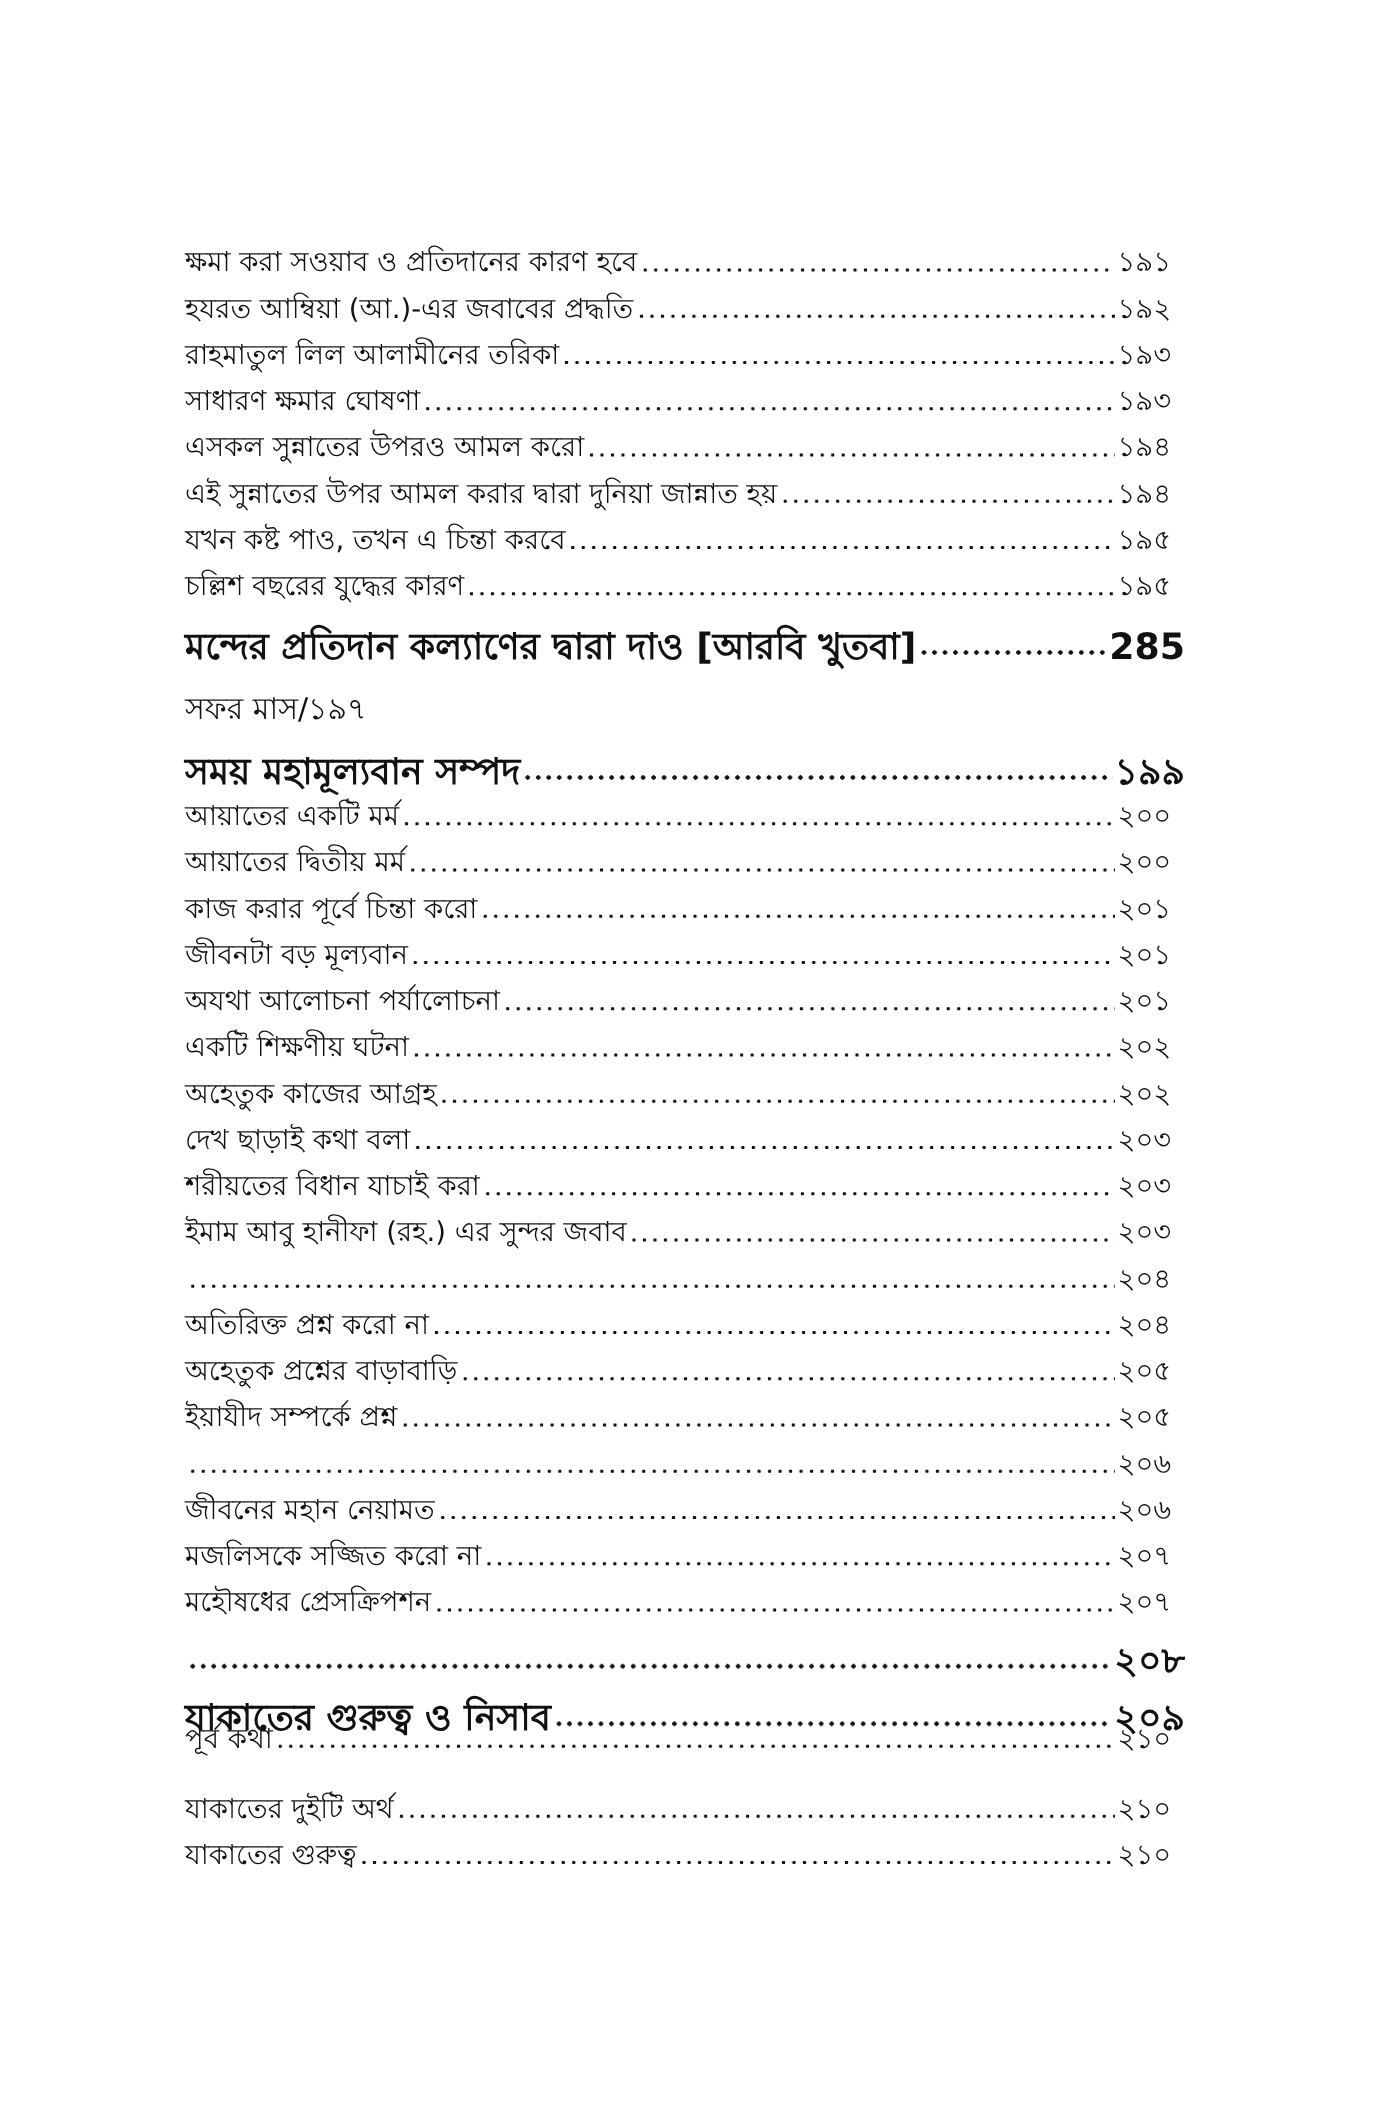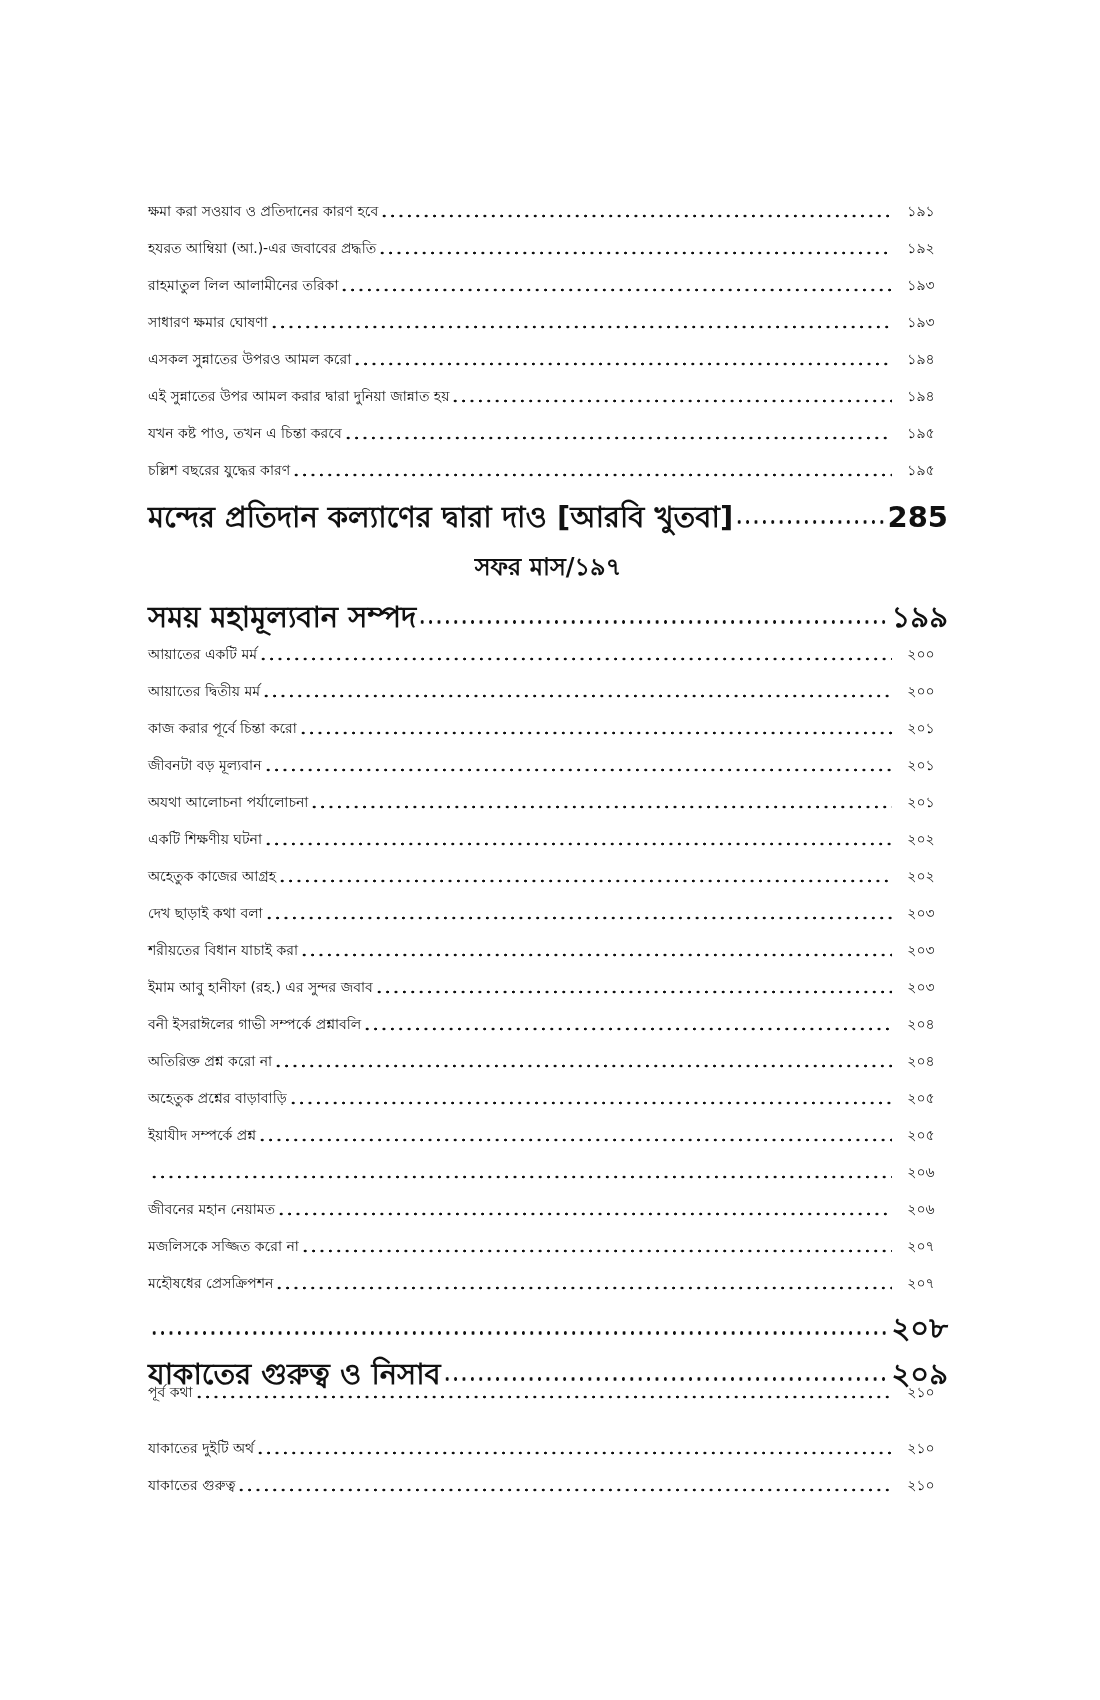--- a/index.html
+++ b/index.html
@@ -5,37 +5,37 @@
   html, body { margin: 0; padding: 0; background: #ffffff; }
   body {
     width: 1100px; height: 1700px; position: relative; overflow: hidden;
     font-family: "DejaVu Sans", "Liberation Sans", sans-serif;
     color: #111111;
   }
   .page { position: absolute; left: 148px; top: 0; width: 800px; }
   .row {
     position: absolute; left: 0; width: 800px; height: 34px;
     display: flex; align-items: flex-end;
-    font-size: 14px; line-height: 30px;
+    font-size: 22px; line-height: 30px;
   }
   .row.bold { font-weight: bold; font-size: 29px; }
   .row .label { white-space: nowrap; flex: 0 0 auto; }
   .row .leader {
     flex: 1 1 auto; margin: 0 2px 8px 2px; height: 4px;
     background-image: radial-gradient(circle, #111 1.3px, transparent 1.6px);
     background-size: 8.4px 4px; background-repeat: repeat-x;
     background-position: left center;
   }
   .row.bold .leader {
     background-image: radial-gradient(circle, #111 1.6px, transparent 1.9px);
   }
-  .row .page-num { white-space: nowrap; flex: 0 0 auto; min-width: 54px; text-align: center; }
+  .row .page-num { white-space: nowrap; flex: 0 0 auto; min-width: 54px; text-align: left; }
   .section-title {
-    position: absolute; left: 0; width: 800px; text-align: center;
-    font-size: 24px; font-weight: bold; line-height: 34px;
+    position: absolute; left: 0; width: 800px; text-align: left;
+    font-size: 24px; font-weight: normal; line-height: 34px;
   }
 </style>
 </head>
 <body>
 
 <div class="page">
 
   <div class="row" style="top:192px">
       <span class="label">ক্ষমা করা সওয়াব ও প্রতিদানের কারণ হবে</span>
       <span class="leader"></span>
@@ -135,21 +135,20 @@
       <span class="label">শরীয়তের বিধান যাচাই করা</span>
       <span class="leader"></span>
       <span class="page-num">২০৩</span>
     </div>
   <div class="row" style="top:968px">
       <span class="label">ইমাম আবু হানীফা (রহ.) এর সুন্দর জবাব</span>
       <span class="leader"></span>
       <span class="page-num">২০৩</span>
     </div>
   <div class="row" style="top:1005px">
-      <span class="label">বনী ইসরাঈলের গাভী সম্পর্কে প্রশ্নাবলি</span>
       <span class="leader"></span>
       <span class="page-num">২০৪</span>
     </div>
   <div class="row" style="top:1042px">
       <span class="label">অতিরিক্ত প্রশ্ন করো না</span>
       <span class="leader"></span>
       <span class="page-num">২০৪</span>
     </div>
   <div class="row" style="top:1079px">
       <span class="label">অহেতুক প্রশ্নের বাড়াবাড়ি</span>

